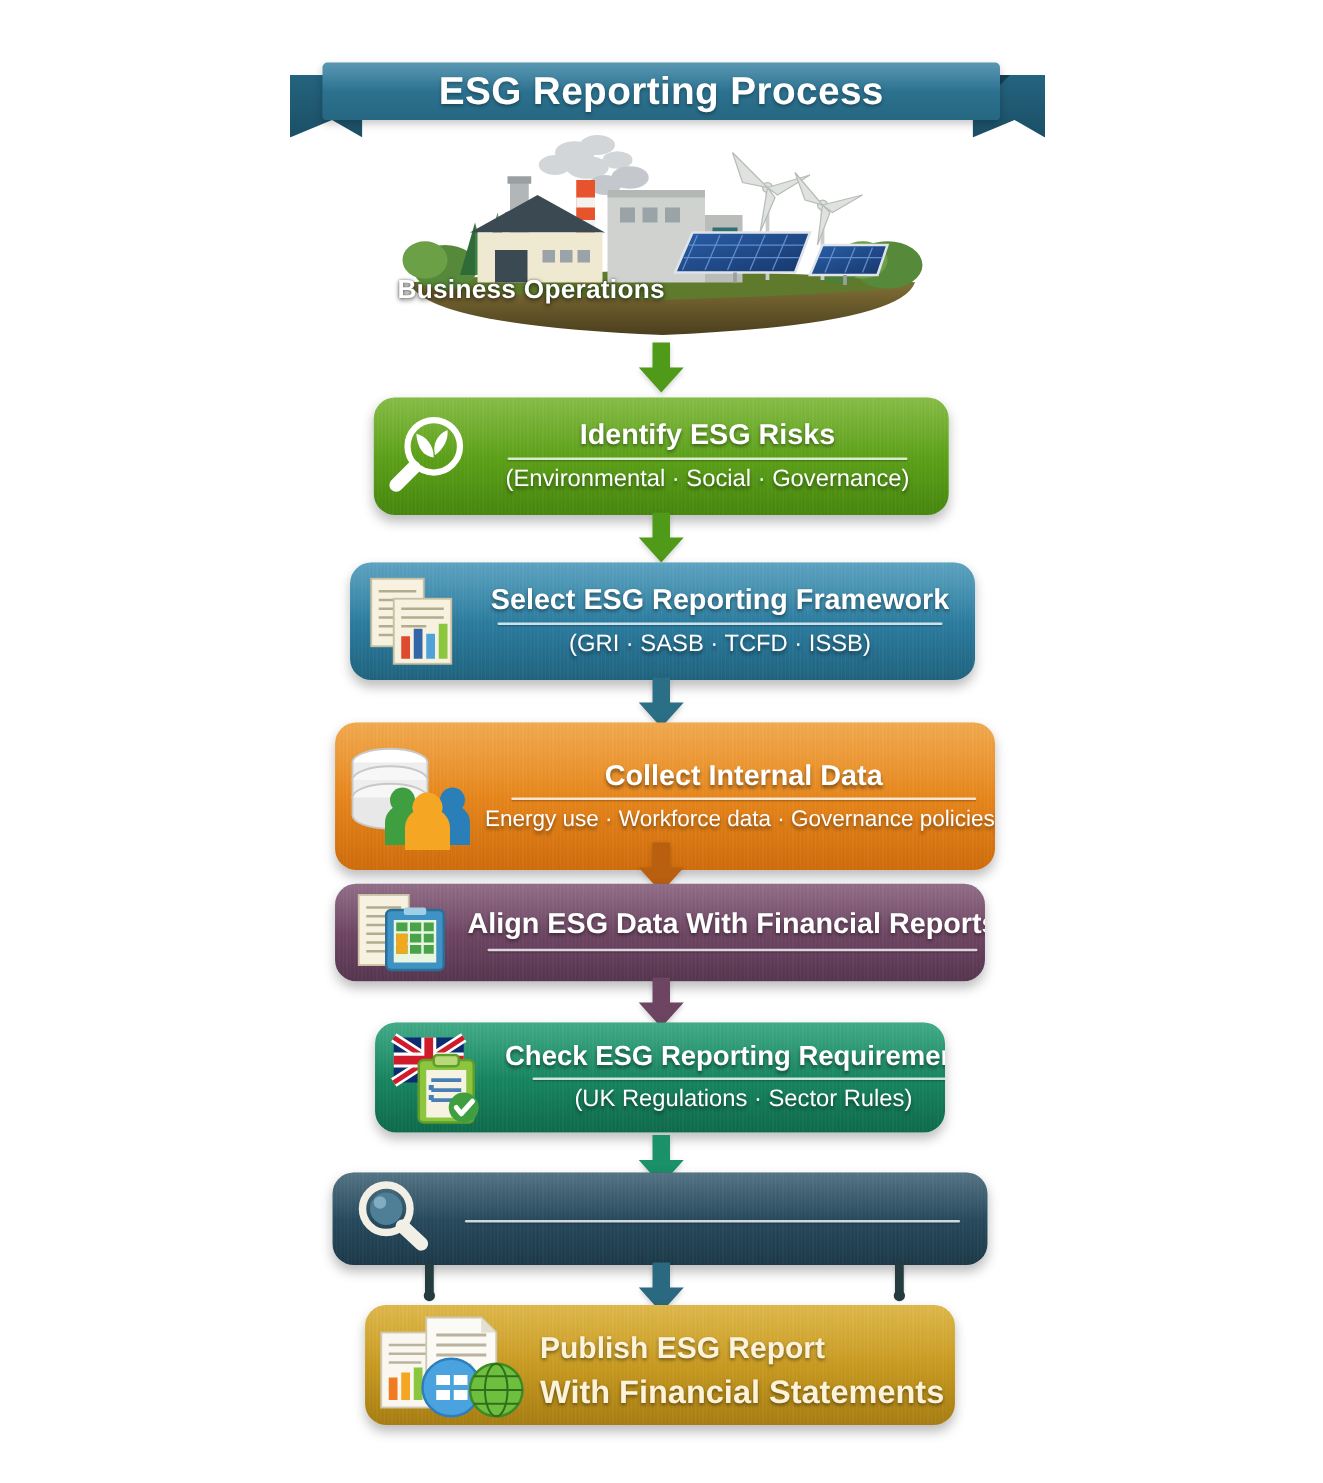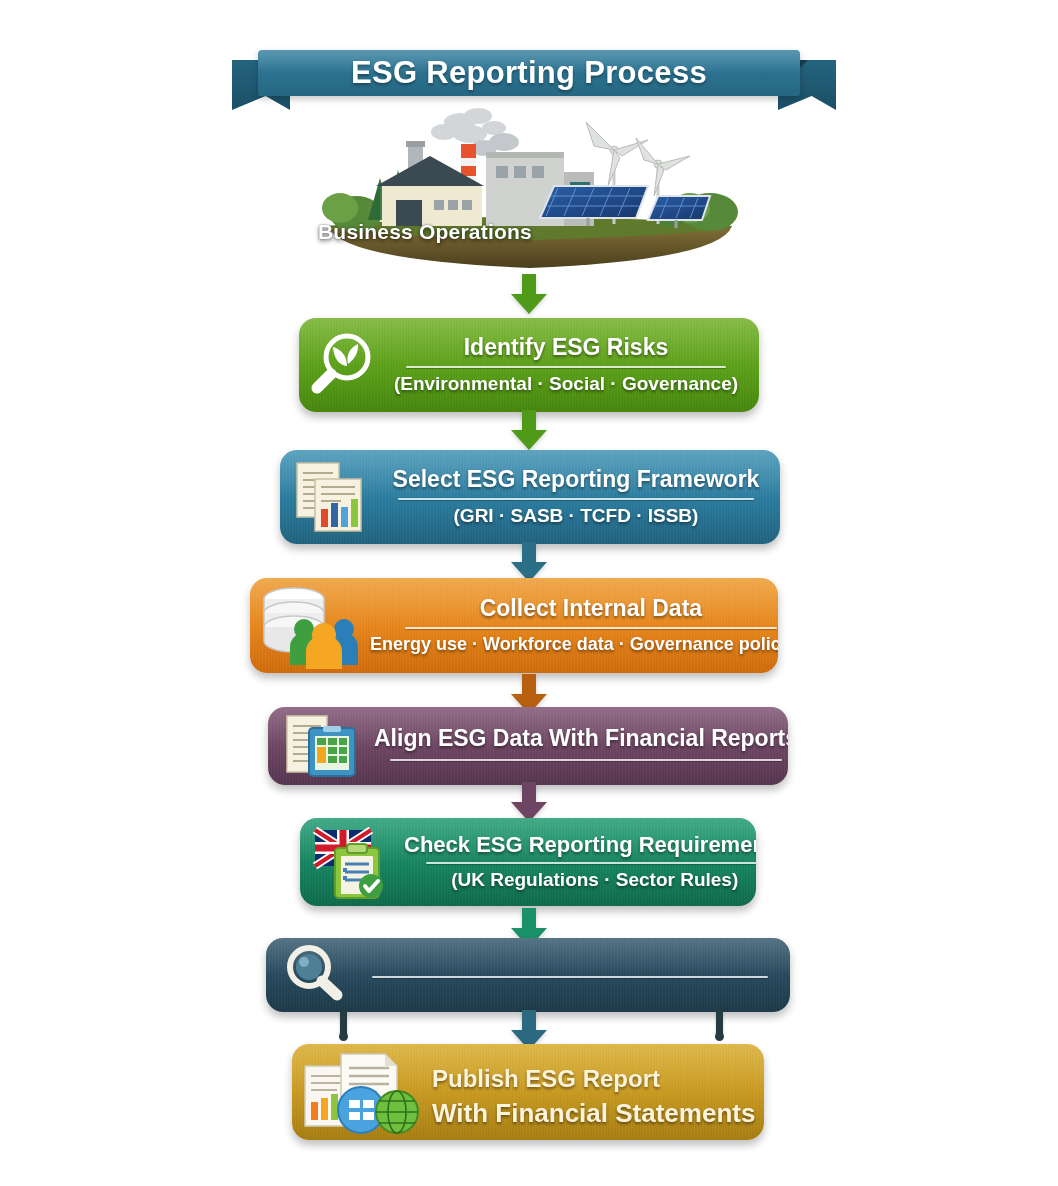--- a/index.html
+++ b/index.html
@@ -93,21 +93,21 @@
     text-shadow:0 2px 3px rgba(0,0,0,.45);
     white-space:nowrap;line-height:1.12;text-align:center;
   }
   .step .title.cream{color:#fdf3da;margin-top:10px;}
   .step .rule{
     height:2px;background:rgba(255,255,255,.78);
     margin:5px 0 5px 0;border-radius:2px;
     box-shadow:0 1px 1px rgba(0,0,0,.25);
   }
   .step .sub{
-    font-size:19px;font-weight:bold;color:#ffffff;
+    font-size:19px;font-weight:normal;color:#ffffff;
     text-shadow:0 2px 3px rgba(0,0,0,.45);
     white-space:nowrap;text-align:center;
   }
 
   
   .leg{position:absolute;width:7px;height:28px;background:#243c3f;border-radius:0 0 5px 5px;
        box-shadow:0 2px 3px rgba(0,0,0,.2);}
   .leg:after{content:"";position:absolute;left:-1px;bottom:-3px;width:9px;height:9px;
        background:#243c3f;border-radius:50% 50% 50% 50%;}
 </style>
@@ -306,21 +306,21 @@
       <div class="sub">(GRI · SASB · TCFD · ISSB)</div>
     </div>
   </div>
 
   <div class="arrow" style="top:540px;">
     <svg width="44" height="44" viewBox="0 0 44 44">
         <path d="M15 2 H29 V22 H40 L22 42 L4 22 H15 Z" fill="#2b6f86"></path>
       </svg>
   </div>
 
-  <div class="step" style="left:250px;top:578px;width:528px;height:95px;background:linear-gradient(180deg,#f09a2c 0%,#e8871c 50%,#d06d0d 100%);">
+  <div class="step" style="left:268px;top:578px;width:528px;height:118px;background:linear-gradient(180deg,#f09a2c 0%,#e8871c 50%,#d06d0d 100%);">
     <div class="icon" style="width:120px;height:98px;">
       <svg width="108" height="86" viewBox="0 0 108 86">
         <g>
           <ellipse cx="38" cy="16" rx="30" ry="11" fill="#ffffff" stroke="#c8c8c8" stroke-width="1.5"></ellipse>
           <path d="M8 16 V30 A30 11 0 0 0 68 30 V16" fill="#eeeeee" stroke="#c8c8c8" stroke-width="1.5"></path>
           <ellipse cx="38" cy="30" rx="30" ry="11" fill="#f7f7f7" stroke="#c8c8c8" stroke-width="1.5"></ellipse>
           <path d="M8 30 V44 A30 11 0 0 0 68 44 V30" fill="#eeeeee" stroke="#c8c8c8" stroke-width="1.5"></path>
           <ellipse cx="38" cy="44" rx="30" ry="11" fill="#f7f7f7" stroke="#c8c8c8" stroke-width="1.5"></ellipse>
           <path d="M8 44 V58 A30 11 0 0 0 68 58 V44" fill="#e8e8e8" stroke="#c8c8c8" stroke-width="1.5"></path>
         </g>

